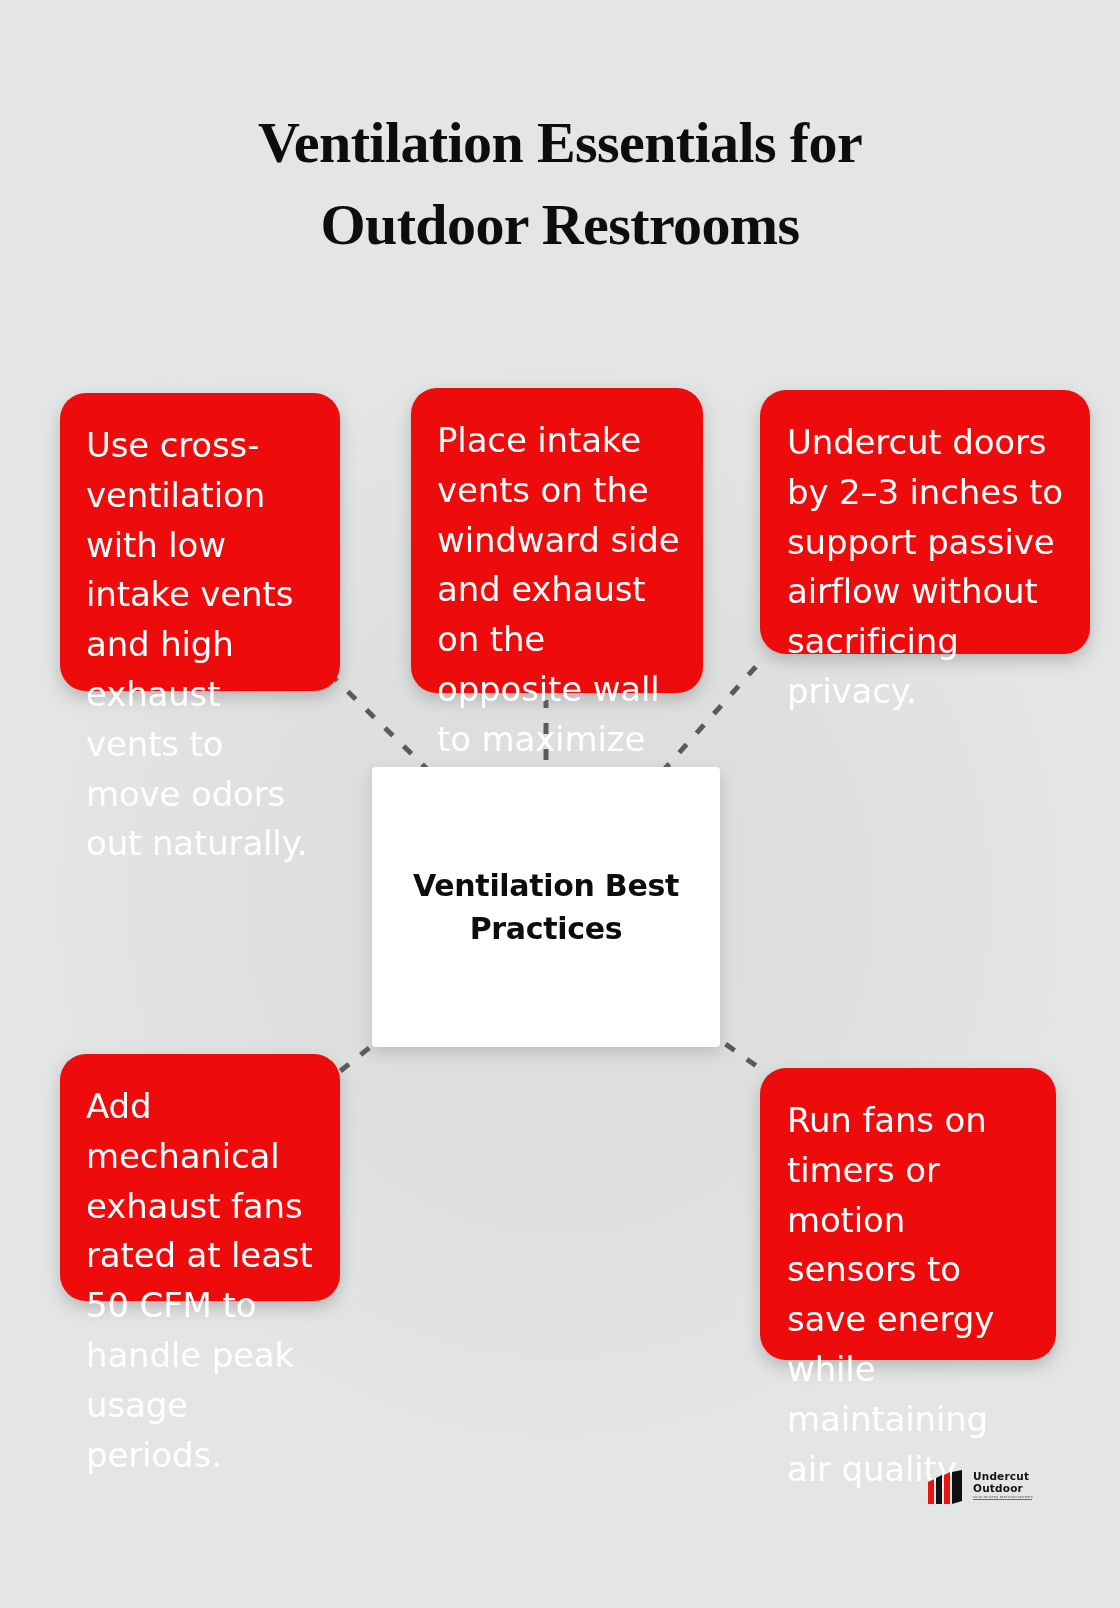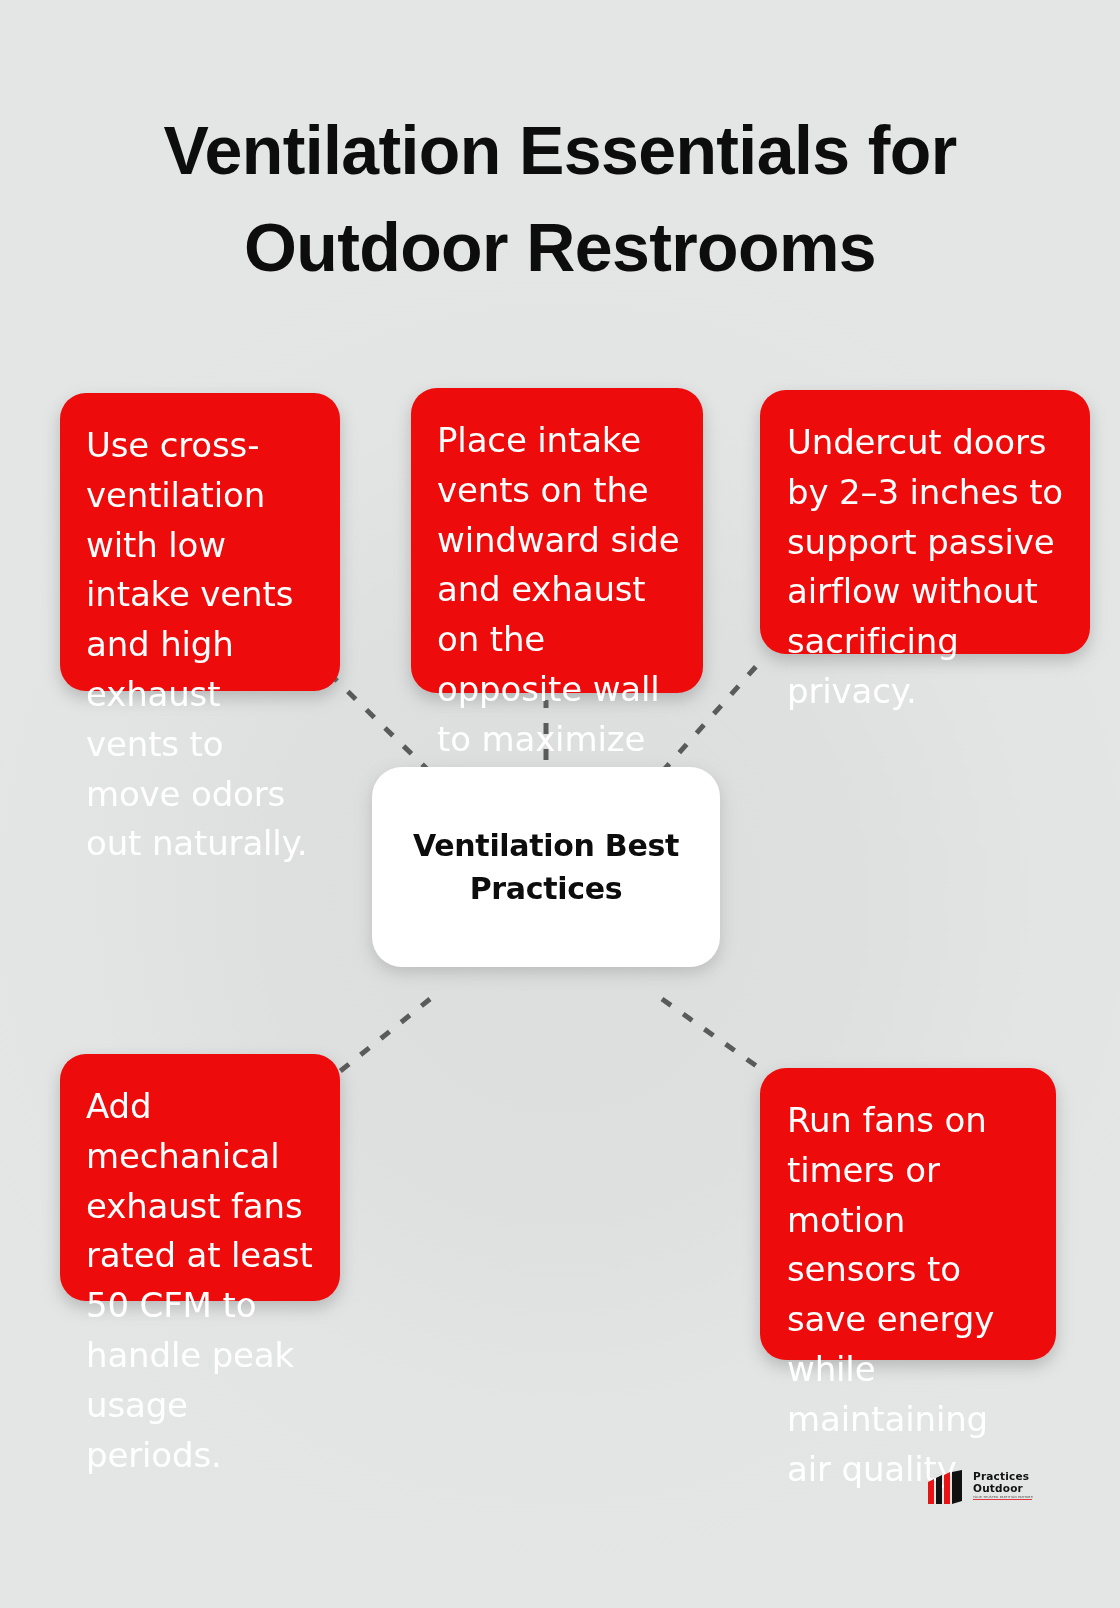--- a/index.html
+++ b/index.html
@@ -23,23 +23,23 @@
     overflow: hidden;
   }
 
   
   #title {
     position: absolute;
     left: 90px;
     top: 102px;
     width: 940px;
     text-align: center;
-    font-family: Liberation Sans, sans-serif;
+    font-family: Liberation Serif, serif;
     font-weight: bold;
-    font-size: 68px;
+    font-size: 58px;
     line-height: 1.42;
     letter-spacing: -0.6px;
     color: #0d0d0d;
     white-space: pre-line;
   }
 
   
   #connectors {
     position: absolute;
     left: 0;
@@ -77,23 +77,23 @@
 
   #node-tr .txt,
   #node-br .txt { left: 27px; }
 
   
   #hub {
     position: absolute;
     left: 372px;
     top: 767px;
     width: 348px;
-    height: 200px;
+    height: 280px;
     box-sizing: border-box;
-    border-radius: 30px;
+    border-radius: 4px;
     background: #ffffff;
     box-shadow: 0 6px 16px rgba(125,125,125,0.34);
     display: flex;
     align-items: center;
     justify-content: center;
   }
   #hub .hub-label {
     width: 278px;
     text-align: center;
     font-family: "DejaVu Sans", sans-serif;
@@ -196,20 +196,20 @@
   </div>
 
   <div id="logo">
     <svg class="logo-bars" viewBox="0 0 40 34" width="40" height="34" aria-hidden="true">
       <polygon points="0,12 6,9 6,34 0,34" fill="#e81313"></polygon>
       <polygon points="8,8 14,5 14,34 8,34" fill="#111111"></polygon>
       <polygon points="16,5 22,2 22,34 16,34" fill="#e81313"></polygon>
       <polygon points="24,2 34,0 34,31 24,34" fill="#111111"></polygon>
     </svg>
     <div class="logo-text">
-      <span class="logo-word">Practices</span>
+      <span class="logo-word">Undercut</span>
       <span class="logo-word">Outdoor</span>
       <span class="logo-tag">YOUR TRUSTED PARTITION PARTNER</span>
     </div>
     <div class="logo-rule"></div>
   </div>
 
 </div>
 
 </body></html>

